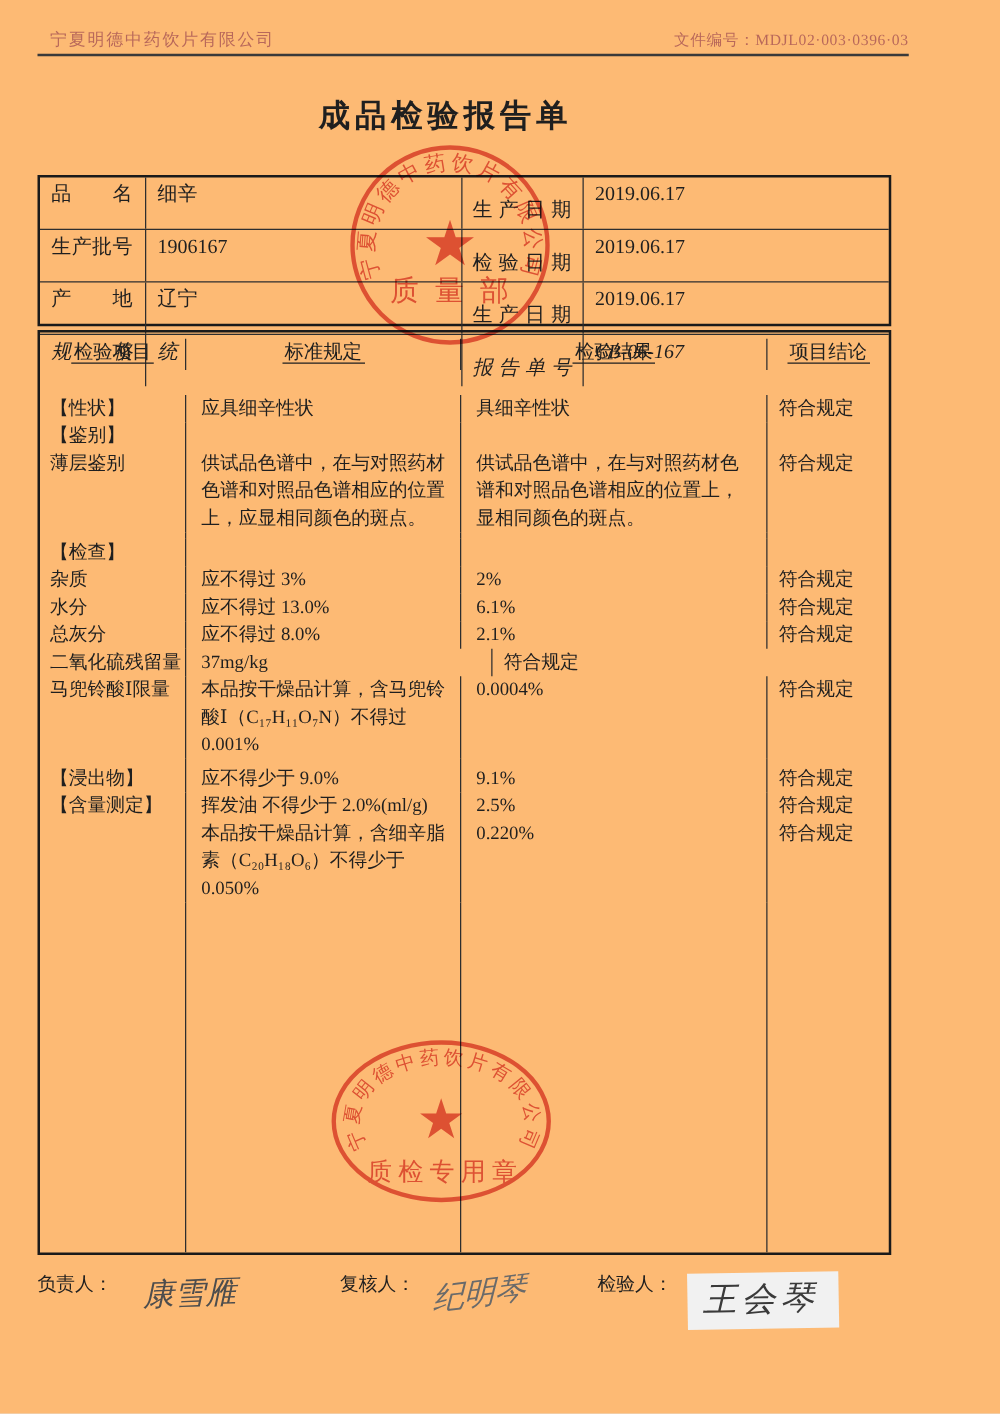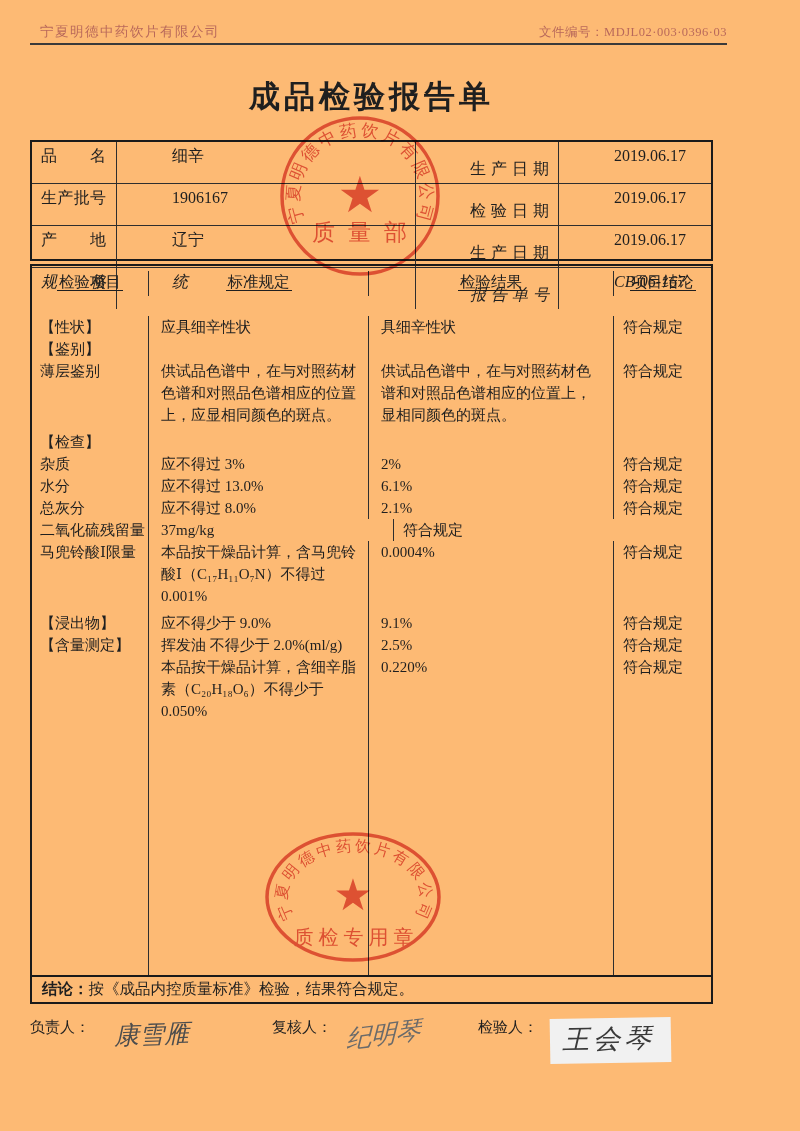--- a/index.html
+++ b/index.html
@@ -8,26 +8,26 @@
     background:#fdba74;overflow:hidden;
     font-family:"Liberation Serif","DejaVu Serif",serif;color:#1f1f1f;
   }
   
   .hdr-co{position:absolute;left:40px;top:23px;font-size:13.5px;letter-spacing:1.5px;
     color:#a85454;opacity:.8;filter:blur(.3px);}
   .hdr-no{position:absolute;left:30px;top:24px;width:697px;text-align:right;
     font-size:12.5px;letter-spacing:.5px;color:#a85454;opacity:.8;filter:blur(.3px);}
   .hdr-rule{position:absolute;left:30px;top:43px;width:697px;border-top:2px solid #3a3a3a;}
   
-  .title{position:absolute;left:30px;top:76px;width:683px;text-align:center;
-    font-size:31px;font-weight:bold;letter-spacing:4px;}
+  .title{position:absolute;left:15px;top:76px;width:683px;text-align:center;
+    font-size:25px;font-weight:bold;letter-spacing:4px;}
   
   .info{position:absolute;left:30px;top:140px;width:683px;height:121px;
     border:2px solid #1a1a1a;box-sizing:border-box;display:flex;flex-direction:column;font-size:16px;}
-  .info-row{flex:1;display:flex;border-bottom:1px solid #2e2e2e;gap:46px;}
+  .info-row{flex:1;display:flex;border-bottom:1px solid #2e2e2e;}
   .info-row:last-child{border-bottom:none;font-style:italic;}
   .info-row>div{box-sizing:border-box;line-height:28px;overflow:hidden;}
   .il1{width:85px;padding:0 10px 0 9px;border-right:1px solid #2e2e2e;
     text-align:justify;text-align-last:justify;}
   .iv1{width:253px;padding-left:9px;border-right:1px solid #2e2e2e;}
   .il2{width:97px;padding:13px 9px 0 8px;border-right:1px solid #2e2e2e;
     text-align:justify;text-align-last:justify;}
   .iv2{flex:1;padding-left:9px;}
   
   .mt{position:absolute;left:30px;top:264px;width:683px;height:740px;
@@ -210,24 +210,20 @@
             <div class="cell c4">符合规定</div>
           </div>
         </div>
       <div class="t-row fill">
         <div class="cell c1"></div>
         <div class="cell c2"></div>
         <div class="cell c3"></div>
         <div class="cell c4"></div>
       </div>
     </div>
-    <div class="mt-conc">
-      <span class="lbl">结论：</span>
-      <span>按《成品内控质量标准》检验，结果符合规定。</span>
-    </div>
   </div>
 
   <div class="sig sig-1">
     <span>负责人：</span>
     <span class="sig-name">康雪雁</span>
   </div>
   <div class="sig sig-2">
     <span>复核人：</span>
     <span class="sig-name">纪明琴</span>
   </div>

